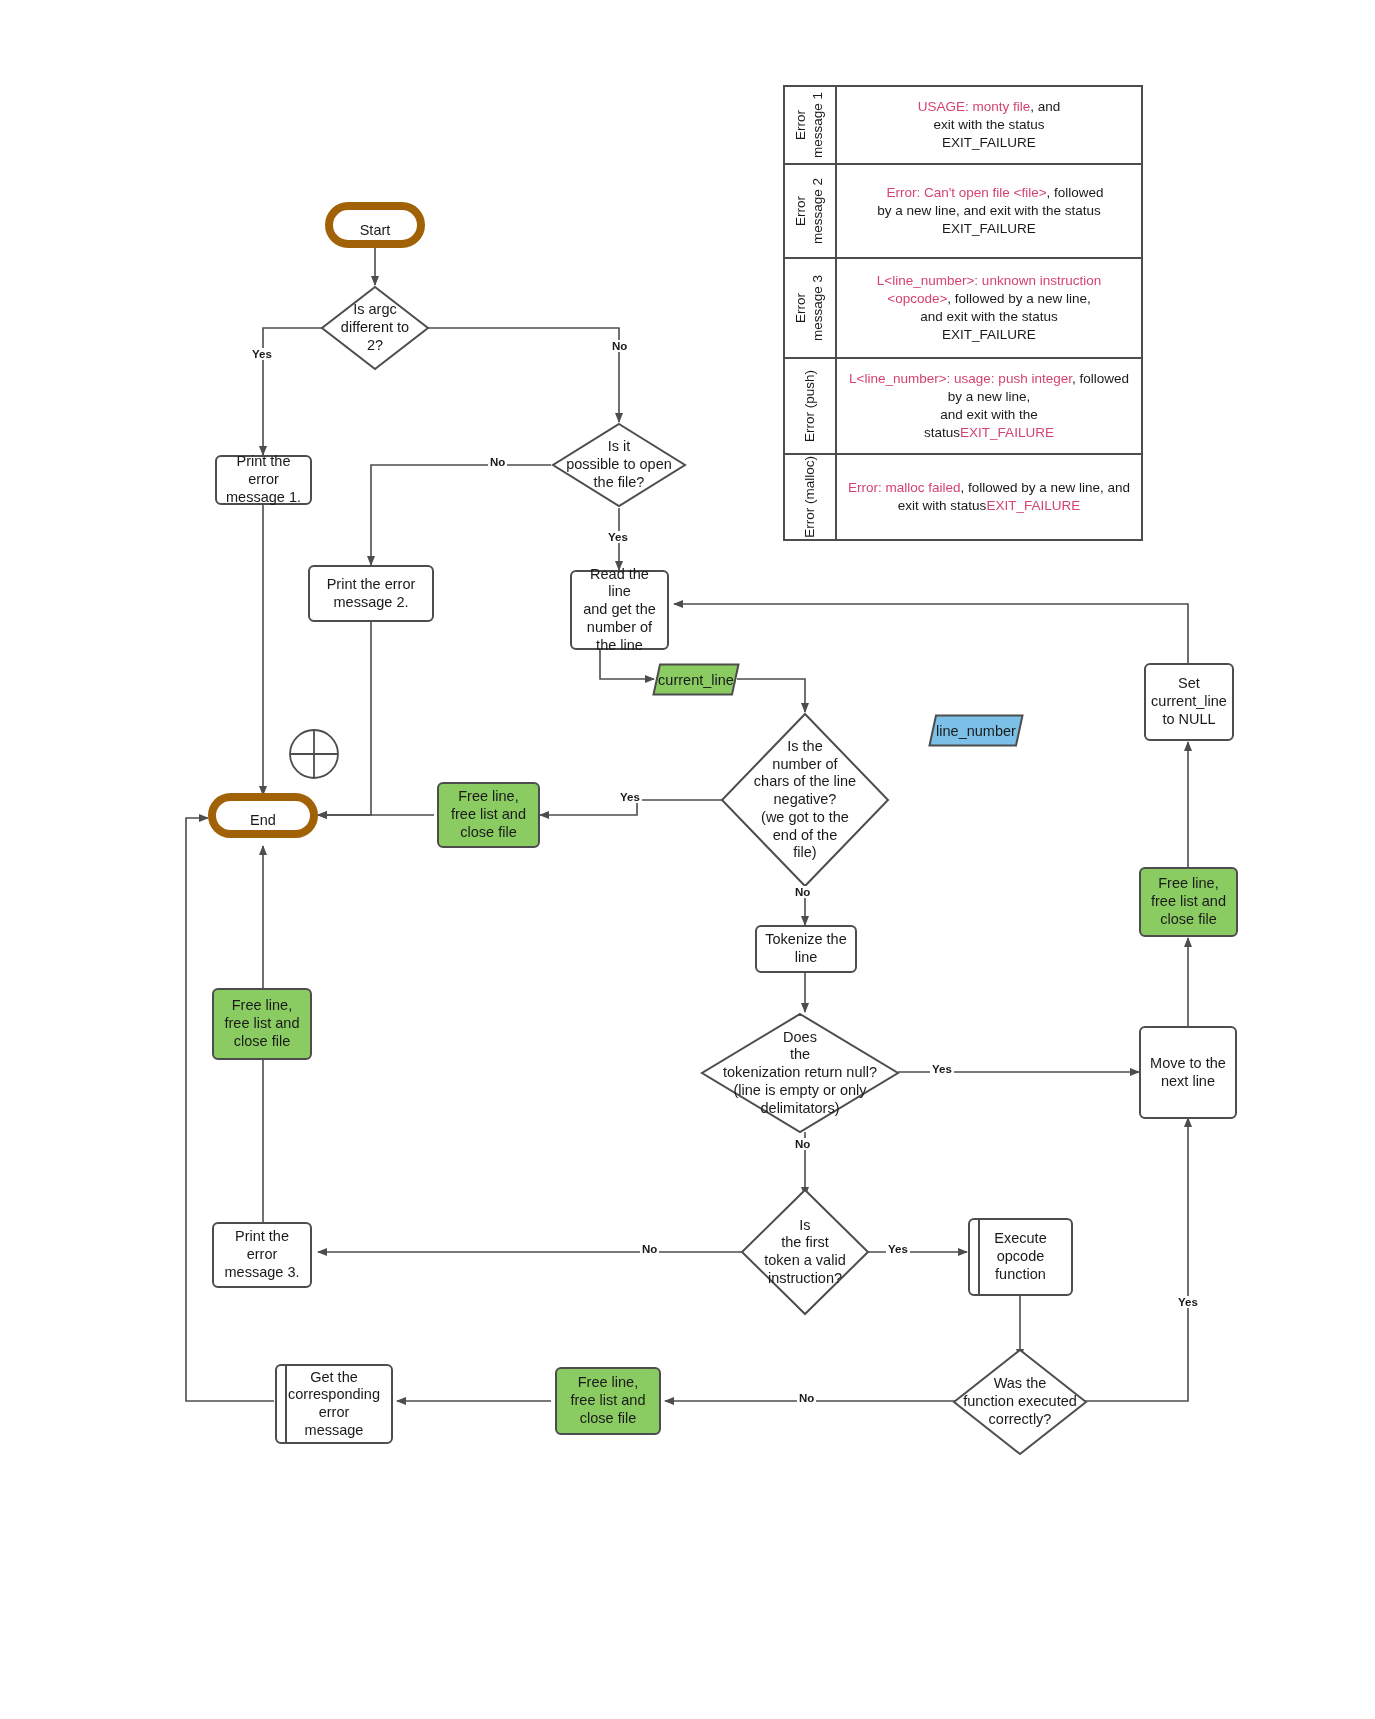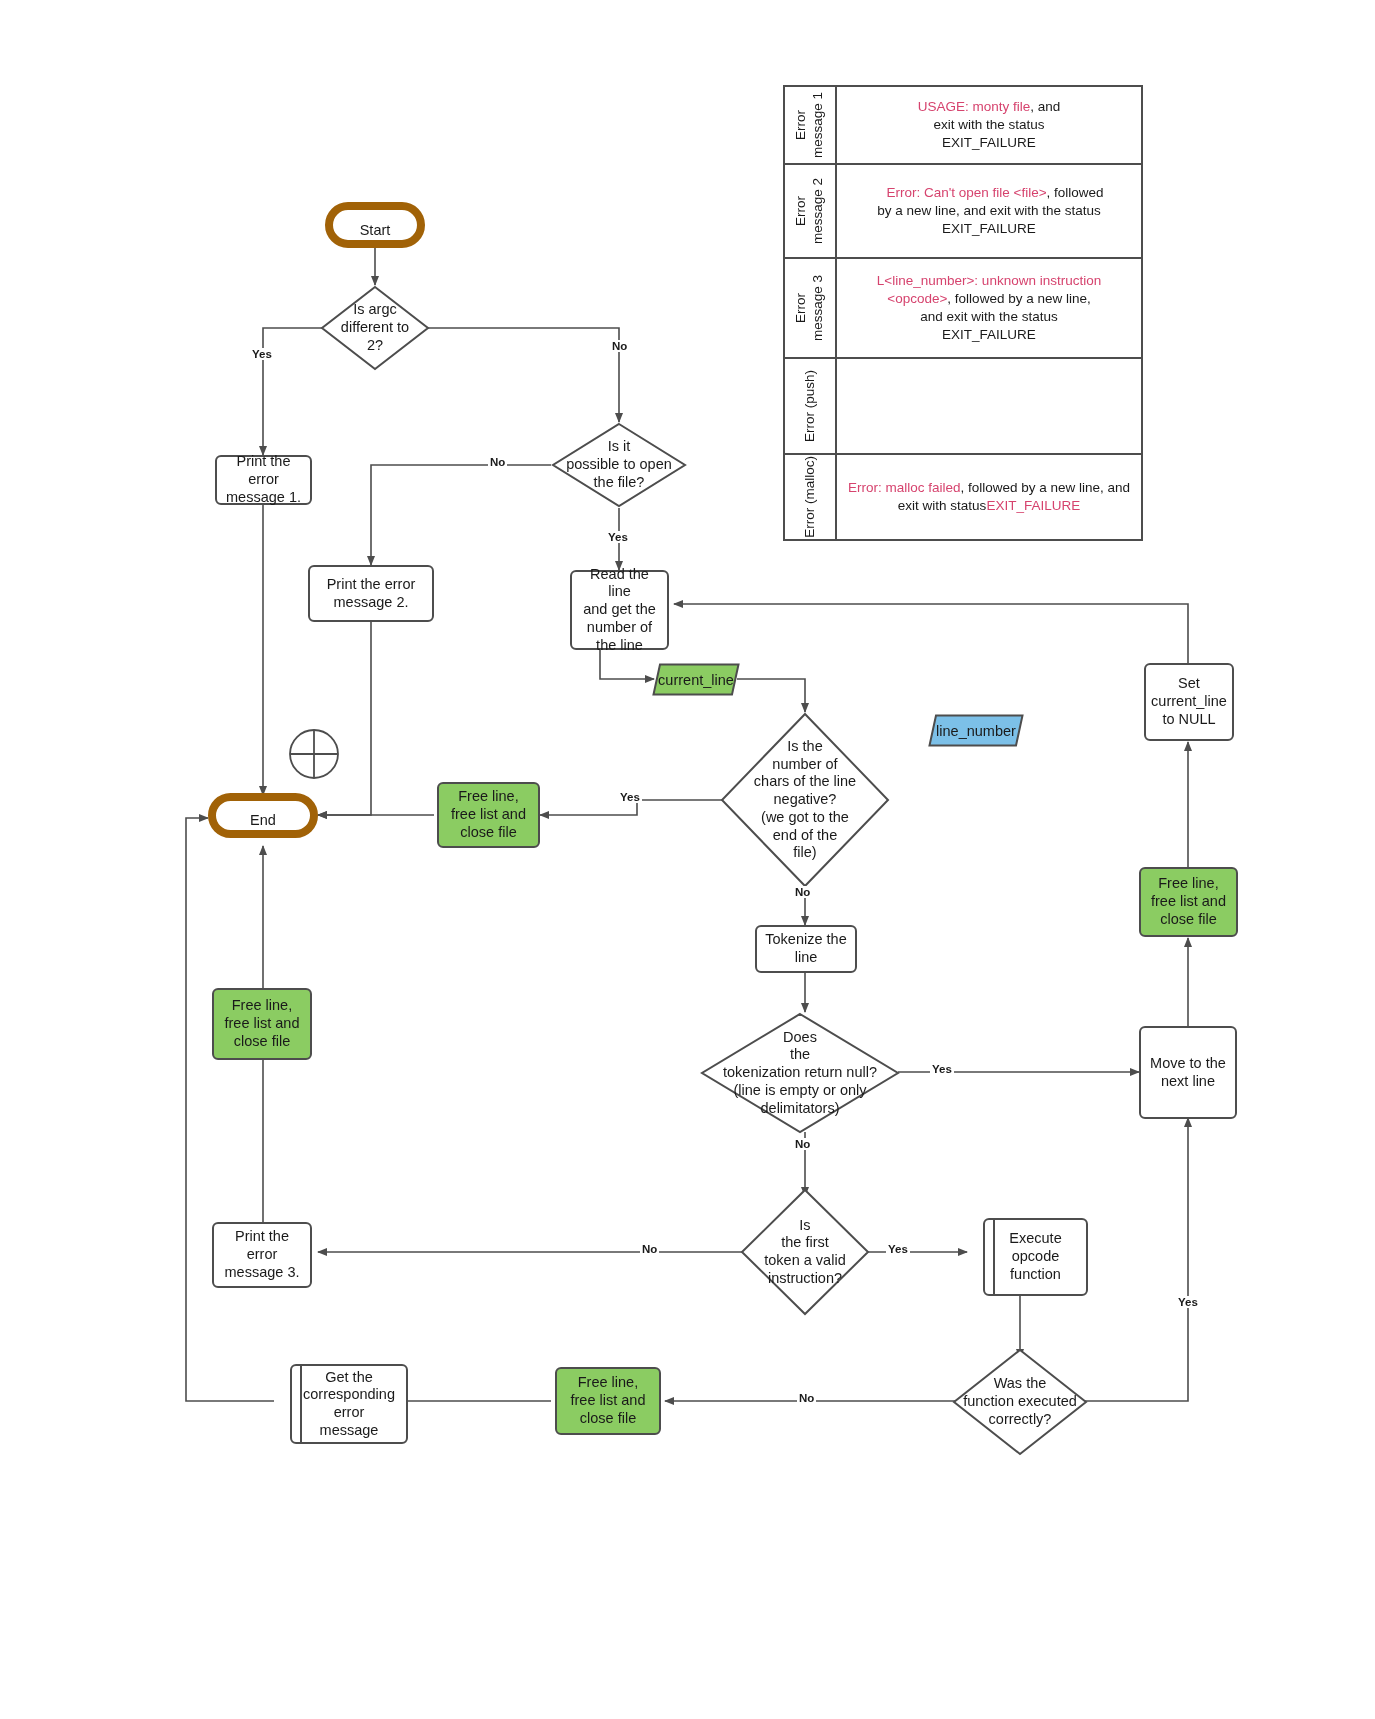--- a/index.html
+++ b/index.html
@@ -4,21 +4,21 @@
 <style>
   html,body{margin:0;padding:0;background:#ffffff;}
   body{font-family:"Liberation Sans",sans-serif;}
   #canvas{position:relative;width:1375px;height:1719px;background:#ffffff;overflow:hidden;}
   svg.edges{position:absolute;left:0;top:0;width:1375px;height:1719px;pointer-events:none;}
 
   .node{position:absolute;box-sizing:border-box;display:flex;align-items:center;justify-content:center;text-align:center;color:#1a1a1a;font-size:14.5px;line-height:1.22;}
   .proc{border:2px solid #4d4d4d;border-radius:6px;background:#ffffff;}
   .term{border:8px solid #a16207;border-radius:26px;background:#ffffff;align-items:flex-end;}
   .green{background:#8bcc62;border:2px solid #4d4d4d;border-radius:6px;}
-  .subr{border:2px solid #4d4d4d;border-radius:6px;background:#ffffff;margin-left:15px;}
+  .subr{border:2px solid #4d4d4d;border-radius:6px;background:#ffffff;}
   .subr:before{content:"";position:absolute;left:8px;top:-2px;bottom:-2px;width:2px;background:#4d4d4d;}
   .node span{display:block;width:100%;white-space:pre-line;padding:0 5px;box-sizing:border-box;}
 
   .diamond{position:absolute;}
   .diamond .dshape{position:absolute;left:0;top:0;width:100%;height:100%;}
   .diamond .dlabel{position:absolute;left:0;top:0;width:100%;height:100%;display:flex;align-items:center;justify-content:center;text-align:center;font-size:14.5px;line-height:1.22;color:#1a1a1a;white-space:pre-line;}
 
   .para{position:absolute;}
   .para .pshape{position:absolute;left:0;top:0;width:100%;height:100%;}
   .para .plabel{position:absolute;left:0;top:0;width:100%;height:100%;display:flex;align-items:center;justify-content:center;font-size:14.5px;color:#1a1a1a;}
@@ -313,20 +313,25 @@
         <div class="ebody">
           <div><span class="red" style="white-space: pre-line;">L&lt;line_number&gt;: unknown instruction &lt;opcode&gt;</span><span style="white-space: pre-line;">, followed by a new line,
 and exit with the status
 EXIT_FAILURE</span></div>
         </div>
       </div>
       <div class="erow" style="height: 96px;">
         <div class="ecat">
           <span>Error (push)</span>
         </div>
+        <div class="ebody">
+          <div><span class="red" style="white-space: pre-line;">L&lt;line_number&gt;: usage: push integer</span><span style="white-space: pre-line;">, followed by a new line,
+and exit with the
+status</span><span class="red" style="white-space: pre-line;">EXIT_FAILURE</span></div>
+        </div>
       </div>
       <div class="erow" style="height: 84px;">
         <div class="ecat">
           <span>Error (malloc)</span>
         </div>
         <div class="ebody">
           <div><span class="red" style="white-space: pre-line;">Error: malloc failed</span><span style="white-space: pre-line;">, followed by a new line, and exit with status</span><span class="red" style="white-space: pre-line;">EXIT_FAILURE</span></div>
         </div>
       </div>
     </div>

